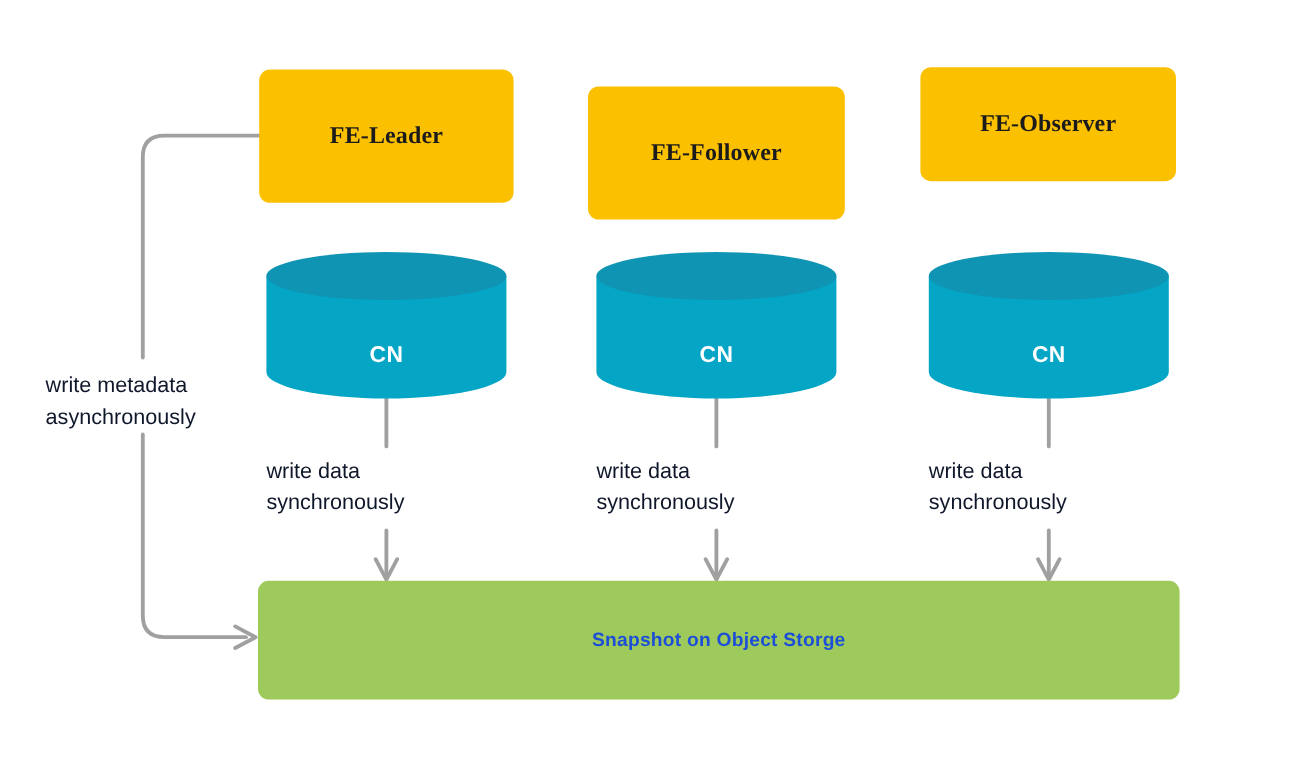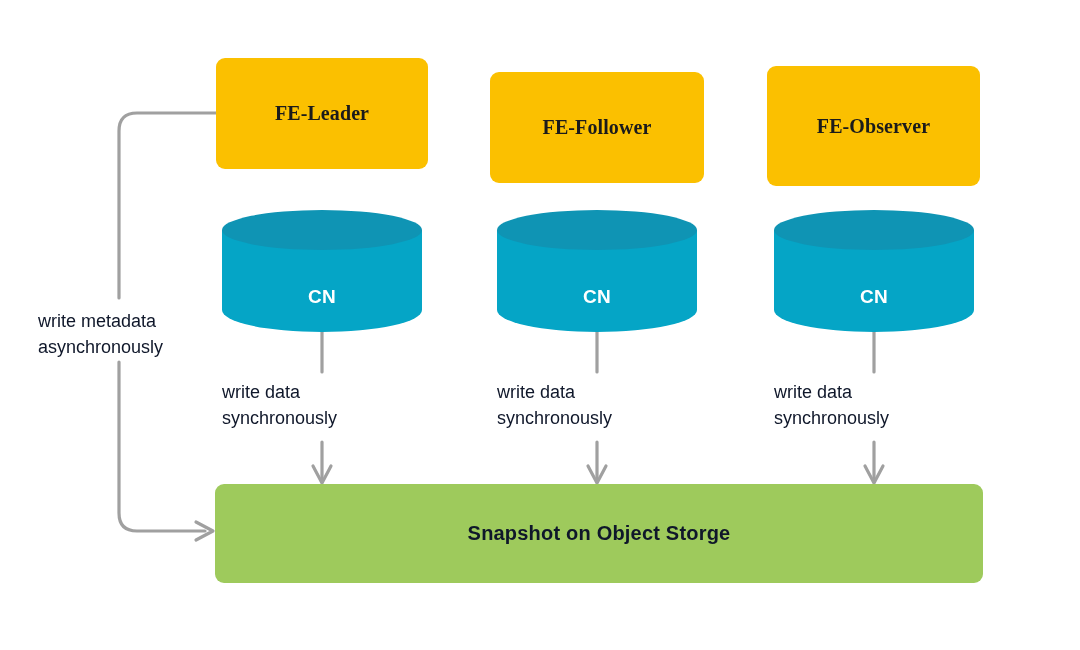--- a/index.html
+++ b/index.html
@@ -80,23 +80,23 @@
   
   .storage-bar {
     position: absolute;
     background: #9ECA5C;
     border-radius: 9px;
     display: flex;
     align-items: center;
     justify-content: center;
   }
   .storage-label {
-    font-size: 20px;
+    font-size: 16px;
     font-weight: bold;
-    color: #0f172a;
+    color: #1d4ed8;
     letter-spacing: 0.2px;
     white-space: nowrap;
   }
 
   
   .edge-label {
     position: absolute;
     font-size: 18px;
     color: #0f172a;
     line-height: 1.45;
@@ -134,21 +134,21 @@
   </svg>
 
   <div class="fe-box" style="left:216px; top:58px; width:212px; height:111px;">
     <span class="fe-box-label">FE-Leader</span>
   </div>
 
   <div class="fe-box" style="left:490px; top:72px; width:214px; height:111px;">
     <span class="fe-box-label">FE-Follower</span>
   </div>
 
-  <div class="fe-box" style="left:767px; top:66px; width:213px; height:120px;text-align:right;">
+  <div class="fe-box" style="left:767px; top:56px; width:213px; height:95px;text-align:right;">
     <span class="fe-box-label">FE-Observer</span>
   </div>
 
   <div class="cylinder" style="left:222px; top:210px; width:200px; height:122px;">
     <div class="cyl-body" style="top:20px; height:102px;"></div>
     <div class="cyl-top" style="top:0px;"></div>
     <div class="cyl-label" style="top:76px;">CN</div>
   </div>
 
   <div class="cylinder" style="left:497px; top:210px; width:200px; height:122px;">

